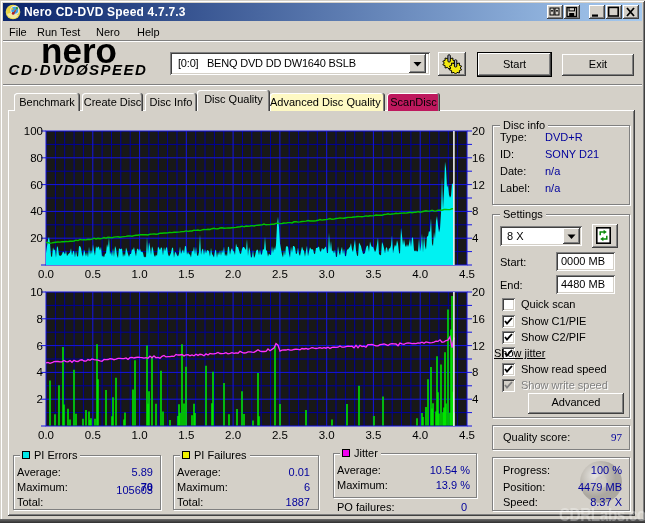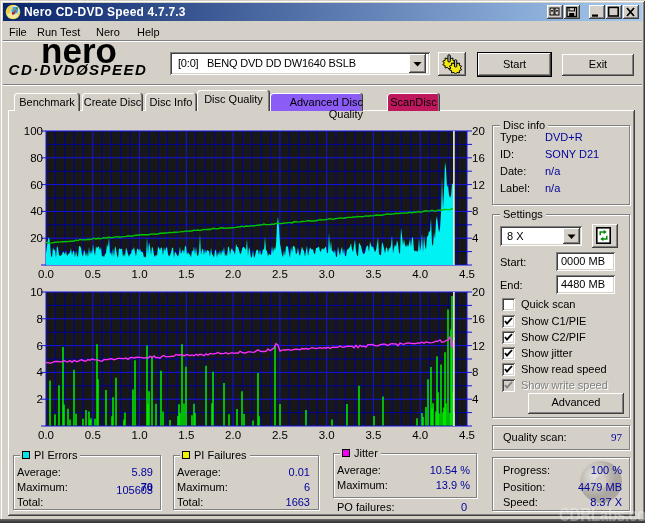--- a/index.html
+++ b/index.html
@@ -100,21 +100,21 @@
   </div>
 <div class="abs" style="left:82px;top:93px;width:61px;height:18px;background:#d4d0c8;box-shadow: inset -1px 0 0 #404040, inset 1px 1px 0 #fff, inset -2px 0 0 #808080;border-radius:3px 3px 0 0;text-align:center;">
     <div style="margin-top:3px;">Create Disc</div>
   </div>
 <div class="abs" style="left:145px;top:93px;width:52px;height:18px;background:#d4d0c8;box-shadow: inset -1px 0 0 #404040, inset 1px 1px 0 #fff, inset -2px 0 0 #808080;border-radius:3px 3px 0 0;text-align:center;">
     <div style="margin-top:3px;">Disc Info</div>
   </div>
 <div class="abs" style="left:197px;top:90px;width:73px;height:21px;background:#d4d0c8;box-shadow: inset -1px 0 0 #404040, inset 1px 1px 0 #fff, inset -2px 0 0 #808080;border-radius:3px 3px 0 0;text-align:center;">
     <div style="margin-top:3px;">Disc Quality</div>
   </div>
-<div class="abs" style="left:270px;top:93px;width:93px;height:18px;background:#8b5cf6;box-shadow: inset -1px 0 0 #404040, inset 1px 1px 0 #fff, inset -2px 0 0 #808080;border-radius:3px 3px 0 0;text-align:right;">
+<div class="abs" style="left:270px;top:93px;width:115px;height:18px;background:#fef9c3;box-shadow: inset -1px 0 0 #404040, inset 1px 1px 0 #fff, inset -2px 0 0 #808080;border-radius:3px 3px 0 0;text-align:left;">
     <div style="margin-top:3px;">Advanced Disc Quality</div>
   </div>
 <div class="abs" style="left:387px;top:93px;width:53px;height:18px;background:#be185d;box-shadow: inset -1px 0 0 #404040, inset 1px 1px 0 #fff, inset -2px 0 0 #808080;border-radius:3px 3px 0 0;text-align:center;">
     <div style="margin-top:3px;">ScanDisc</div>
   </div>
 
 <svg width="645" height="523" viewBox="0 0 645 523" font-family="Liberation Sans, sans-serif" font-size="11.5" fill="#000" style="position:absolute;left:0;top:0">
     <rect x="46.0" y="131.0" width="421.0" height="134.0" fill="#181818"></rect>
     <path d="M55.4 131V265M64.7 131V265M74.1 131V265M83.4 131V265M102.1 131V265M111.5 131V265M120.8 131V265M130.2 131V265M148.9 131V265M158.3 131V265M167.6 131V265M177 131V265M195.7 131V265M205 131V265M214.4 131V265M223.8 131V265M242.5 131V265M251.8 131V265M261.2 131V265M270.5 131V265M289.2 131V265M298.6 131V265M308 131V265M317.3 131V265M336 131V265M345.4 131V265M354.7 131V265M364.1 131V265M382.8 131V265M392.2 131V265M401.5 131V265M410.9 131V265M429.6 131V265M438.9 131V265M448.3 131V265M457.6 131V265M46 251.6H467M46 224.8H467M46 198H467M46 171.2H467M46 144.4H467" stroke="#00009a" fill="none"></path>
     <path d="M92.8 131V265M139.6 131V265M186.3 131V265M233.1 131V265M279.9 131V265M326.7 131V265M373.4 131V265M420.2 131V265M46 238.2H467M46 211.4H467M46 184.6H467M46 157.8H467" stroke="#1414e6" fill="none"></path>
@@ -218,37 +218,37 @@
 <div class="lbl" style="left:521px;top:315px;color:#000;">Show C1/PIE</div>
 <div class="cb" style="left:502px;top:331px;background:#fff;"></div>
 <svg class="abs" style="left:502px;top:331px" width="13" height="13">
     <path d="M3 6 L5 8.5 L10 3" fill="none" stroke="#000" stroke-width="1.8"></path>
   </svg>
 <div class="lbl" style="left:521px;top:331px;color:#000;">Show C2/PIF</div>
 <div class="cb" style="left:502px;top:347px;background:#fff;"></div>
 <svg class="abs" style="left:502px;top:347px" width="13" height="13">
     <path d="M3 6 L5 8.5 L10 3" fill="none" stroke="#000" stroke-width="1.8"></path>
   </svg>
-<div class="lbl" style="left:521px;top:347px;color:#000;">Show jitter</div>
+<div class="lbl" style="left:494px;top:347px;color:#000;text-decoration:underline;">Show jitter</div>
 <div class="cb" style="left:502px;top:363px;background:#fff;"></div>
 <svg class="abs" style="left:502px;top:363px" width="13" height="13">
     <path d="M3 6 L5 8.5 L10 3" fill="none" stroke="#000" stroke-width="1.8"></path>
   </svg>
 <div class="lbl" style="left:521px;top:363px;color:#000;">Show read speed</div>
 <div class="cb" style="left:502px;top:379px;background:#d4d0c8;"></div>
 <svg class="abs" style="left:502px;top:379px" width="13" height="13">
     <path d="M3 6 L5 8.5 L10 3" fill="none" stroke="#808080" stroke-width="1.8"></path>
   </svg>
 <div class="lbl" style="left:521px;top:379px;color:#808080;text-shadow:1px 1px 0 #fff;">Show write speed</div>
 <div class="btn" style="left:528px;top:393px;width:96px;height:21px;">
     <div style="margin-top:3px;">Advanced</div>
   </div>
 
 <div class="abs etch" style="left:492px;top:425px;width:138px;height:25px;"></div>
-<div class="lbl" style="left:503px;top:431px;">Quality scan:</div>
+<div class="lbl" style="left:503px;top:431px;">Quality score:</div>
 <div class="val" style="left:560px;top:431px;width:62px;font-family:Liberation Serif, serif;">97</div>
 
 <div class="abs etch" style="left:492px;top:457px;width:138px;height:54px;"></div>
 <svg class="abs" style="left:578px;top:459px" width="46" height="46" viewBox="0 0 46 46" opacity="0.55">
  <defs>
       <radialGradient id="cdg" cx="0.35" cy="0.35">
         <stop offset="0%" stop-color="#f8f8f8"></stop>
         <stop offset="60%" stop-color="#b8b4ac"></stop>
         <stop offset="100%" stop-color="#8a8680"></stop>
       </radialGradient>
@@ -276,21 +276,21 @@
 <div class="val" style="left:90px;top:484px;width:63px;">105603</div>
 
 <div class="abs etch" style="left:173px;top:455px;width:146px;height:55px;">
     <div class="gtitle" style="left:6px;padding-left:2px;"><span style="display:inline-block;width:8px;height:8px;background:#f0f000;border:1px solid #000;margin-right:4px;"></span>PI Failures</div>
   </div>
 <div class="lbl" style="left:177px;top:466px;">Average:</div>
 <div class="val" style="left:248px;top:466px;width:62px;">0.01</div>
 <div class="lbl" style="left:177px;top:481px;">Maximum:</div>
 <div class="val" style="left:248px;top:481px;width:62px;">6</div>
 <div class="lbl" style="left:177px;top:496px;">Total:</div>
-<div class="val" style="left:248px;top:496px;width:62px;">1663</div>
+<div class="val" style="left:248px;top:496px;width:62px;">1887</div>
 
 <div class="abs etch" style="left:333px;top:453px;width:144px;height:45px;">
     <div class="gtitle" style="left:6px;padding-left:2px;"><span style="display:inline-block;width:8px;height:8px;background:#f000f0;border:1px solid #000;margin-right:4px;"></span>Jitter</div>
   </div>
 <div class="lbl" style="left:337px;top:464px;">Average:</div>
 <div class="val" style="left:400px;top:464px;width:70px;">10.54 %</div>
 <div class="lbl" style="left:337px;top:479px;">Maximum:</div>
 <div class="val" style="left:400px;top:479px;width:70px;">13.9 %</div>
 <div class="lbl" style="left:337px;top:501px;">PO failures:</div>
 <div class="val" style="left:400px;top:501px;width:67px;">0</div>

